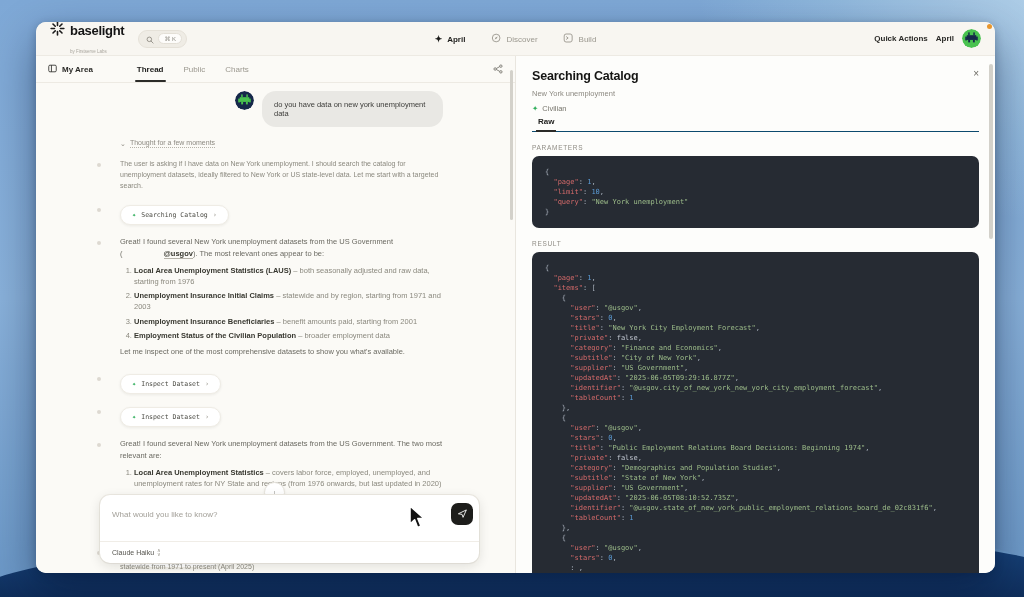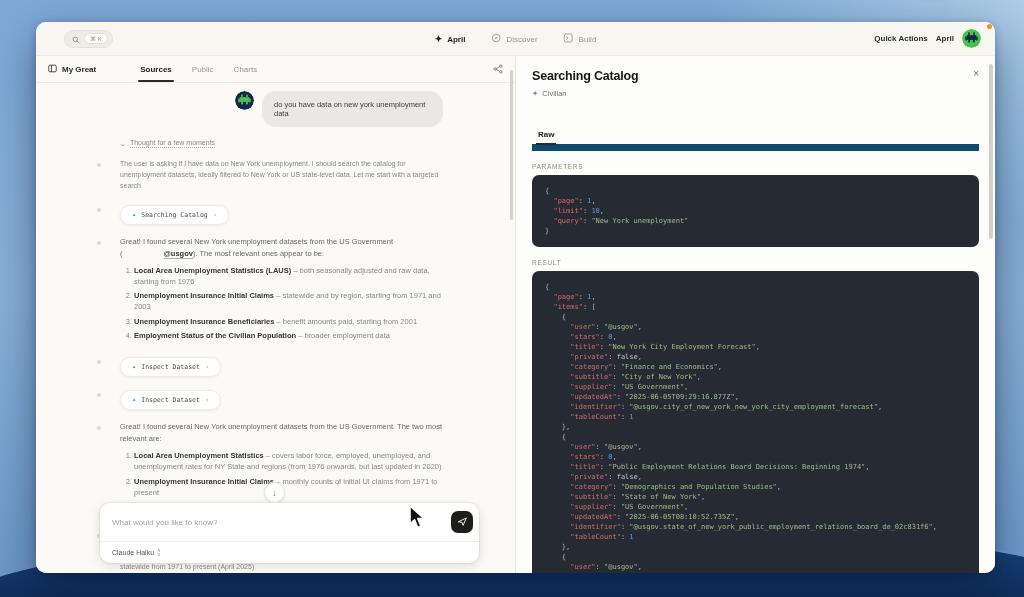--- a/index.html
+++ b/index.html
@@ -79,42 +79,42 @@
 
   .scroll-down-btn { position:absolute; left:228px; bottom:70px; width:21px; height:21px; border-radius:50%;
     background:#fff; border:1px solid #e6e3db; box-shadow:0 1px 3px rgba(0,0,0,.08);
     display:flex; align-items:center; justify-content:center; font-size:9px; color:#6b6a62; }
 
   .clipped-line { position:absolute; left:84px; bottom:3px; font-size:7px; color:#8b897f; white-space:nowrap; }
 
   
   .composer { position:absolute; left:64px; right:36px; bottom:10px; background:#fff; border-radius:10px;
     box-shadow:0 3px 12px rgba(25,25,15,.12), 0 0 0 1px #efece5; z-index:5; }
-  .composer-input-row { display:flex; align-items:center; padding:8px 6px 8px 12px; border-bottom:1px solid #f0ede7;justify-content:flex-end; }
+  .composer-input-row { display:flex; align-items:center; padding:8px 6px 16px 12px; border-bottom:1px solid #f0ede7;justify-content:flex-end; }
   .composer-input { flex:1; border:none; outline:none; font-size:8px; color:#3c3c39; background:transparent;
     font-family:"Liberation Sans", sans-serif; }
   .composer-input::placeholder { color:#a3a099; }
   .send-btn { width:22px; height:22px; background:#1d1d1b; border-radius:7px; display:flex; align-items:center;
     justify-content:center; flex:0 0 auto; }
   .composer-bottom { display:flex; align-items:center; padding:6px 12px 7px; gap:3px; }
   .model-name { font-size:7px; color:#55544e; }
   .model-caret { font-size:5px; color:#9b988f; line-height:4px; }
 
   
   .left-scrollbar { position:absolute; right:2px; top:14px; width:3px; height:150px; border-radius:2px; background:#d3d1ca; }
 
   
   .panel-inner { padding:13px 16px 0; }
   .panel-head { display:flex; align-items:flex-start; }
   .panel-title { font-size:12.5px; font-weight:bold; color:#151513; letter-spacing:-.2px; }
   .panel-close { margin-left:auto; font-size:10px; color:#6b6a62; line-height:10px; }
   .panel-sub { font-size:7.5px; color:#8d8a82; margin-top:6px; }
   .panel-status { display:flex; align-items:center; gap:4px; font-size:7.5px; color:#77756c; margin-top:6px; }
   .panel-status .spark { color:#2fae5b; font-size:7.5px; }
-  .panel-tabs { margin-top:28px; border-bottom:7px solid #0c4a6e; display:flex; }
+  .panel-tabs { margin-top:0; border-bottom:1px solid #0c4a6e; display:flex; }
   .panel-tab { font-size:8px; font-weight:bold; color:#1d1d1b; padding:4px 2px 5px; position:relative; margin-left:4px; }
   .panel-tab::after { content:''; position:absolute; left:0; right:0; bottom:-1px; height:2px; background:#2b2b28; }
   .code-label { font-size:6.5px; letter-spacing:.7px; color:#908d85; margin:12px 0 5px; }
   .codeblock { background:#262b33; border-radius:7px; padding:11px 13px; font-family:"DejaVu Sans Mono", monospace;
     font-size:7px; line-height:10px; color:#aab2bd; white-space:pre; overflow:hidden; }
   .codeblock .tk { color:#d56a6a; }
   .codeblock .ts { color:#9dbd8a; }
   .codeblock .tn { color:#5b9bd5; }
   .codeblock .tb { color:#c2c8d2; }
   .result-block { height:400px; }
@@ -127,20 +127,40 @@
 <body>
 
 <div class="wp-streak"></div>
 <div class="wp-wave-glow"></div>
 <div class="wp-wave-dark"></div>
 
 <div class="window">
   <div class="notif-dot"></div>
 
   <div class="topbar">
+    <div class="logo-wrap">
+      <span>
+        <svg width="15" height="15" viewBox="0 0 20 20">
+            <g stroke="#1a1a1a" stroke-width="2.1" stroke-linecap="round">
+          <line x1="10" y1="1.5" x2="10" y2="6"></line>
+              <line x1="10" y1="14" x2="10" y2="18.5"></line>
+          <line x1="1.5" y1="10" x2="6" y2="10"></line>
+              <line x1="14" y1="10" x2="18.5" y2="10"></line>
+          <line x1="4" y1="4" x2="7" y2="7"></line>
+              <line x1="13" y1="13" x2="16" y2="16"></line>
+          <line x1="16" y1="4" x2="13" y2="7"></line>
+              <line x1="7" y1="13" x2="4" y2="16"></line>
+            </g>
+          </svg>
+      </span>
+      <span>
+        <span class="logo-text">baselight</span><br>
+        <span class="logo-sub">by Firstserve Labs</span>
+      </span>
+    </div>
     <div class="search-pill">
       <span>
         <svg width="8" height="8" viewBox="0 0 12 12">
             <circle cx="5" cy="5" r="3.4" fill="none" stroke="#8d8a82" stroke-width="1.3"></circle>
             <line x1="7.6" y1="7.6" x2="10.6" y2="10.6" stroke="#8d8a82" stroke-width="1.3" stroke-linecap="round"></line>
           </svg>
       </span>
       <span class="kbd">⌘ K</span>
     </div>
 
@@ -193,24 +213,24 @@
 
     <div class="left-pane">
       <div class="tabrow">
         <span class="mychats">
           <span>
             <svg width="9" height="9" viewBox="0 0 12 12">
                 <rect x="1" y="1.6" width="10" height="8.8" rx="1.6" fill="none" stroke="#2a2a27" stroke-width="1.1"></rect>
                 <line x1="4.6" y1="1.6" x2="4.6" y2="10.4" stroke="#2a2a27" stroke-width="1.1"></line>
               </svg>
           </span>
-          <span>My Great</span>
+          <span>My Area</span>
         </span>
         <div class="tabs">
-          <span class="tab active">Sources</span>
+          <span class="tab active">Thread</span>
           <span class="tab">Public</span>
           <span class="tab">Charts</span>
         </div>
         <span class="share-btn">
           <svg width="10" height="10" viewBox="0 0 14 14">
               <g fill="none" stroke="#6b6a62" stroke-width="1.1">
                 <circle cx="11" cy="3" r="1.7"></circle>
                 <circle cx="3" cy="7" r="1.7"></circle>
                 <circle cx="11" cy="11" r="1.7"></circle>
                 <line x1="4.6" y1="6.3" x2="9.4" y2="3.7"></line>
@@ -257,20 +277,21 @@
         <div class="tblock">
           <div class="body-text">
             <span>Great! I found several New York unemployment datasets from the US Government (</span><span class="handle">@usgov</span><span>). The most relevant ones appear to be:</span>
           </div>
           <ol class="numlist">
             <li><b>Local Area Unemployment Statistics (LAUS)</b><span> – both seasonally adjusted and raw data, starting from 1976</span></li>
             <li><b>Unemployment Insurance Initial Claims</b><span> – statewide and by region, starting from 1971 and 2003</span></li>
             <li><b>Unemployment Insurance Beneficiaries</b><span> – benefit amounts paid, starting from 2001</span></li>
             <li><b>Employment Status of the Civilian Population</b><span> – broader employment data</span></li>
           </ol>
+          <div class="body-text">Let me inspect one of the most comprehensive datasets to show you what's available.</div>
         </div>
 
         <div class="tblock" style="margin-top:14px;">
           <span class="chip">
             <span class="spark">✦</span>
             <span>Inspect Dataset</span>
             <span class="chev">›</span>
           </span>
         </div>
         <div class="tblock">
@@ -325,20 +346,21 @@
 
       <div class="left-scrollbar"></div>
     </div>
 
     <div class="right-panel">
       <div class="panel-inner">
         <div class="panel-head">
           <span class="panel-title">Searching Catalog</span>
           <span class="panel-close">×</span>
         </div>
+        <div class="panel-sub">New York unemployment</div>
         <div class="panel-status">
           <span class="spark">✦</span>
           <span>Civilian</span>
         </div>
         <div class="panel-tabs">
           <span class="panel-tab">Raw</span>
         </div>
 
         <div class="code-label">PARAMETERS</div>
         <div class="codeblock">{

